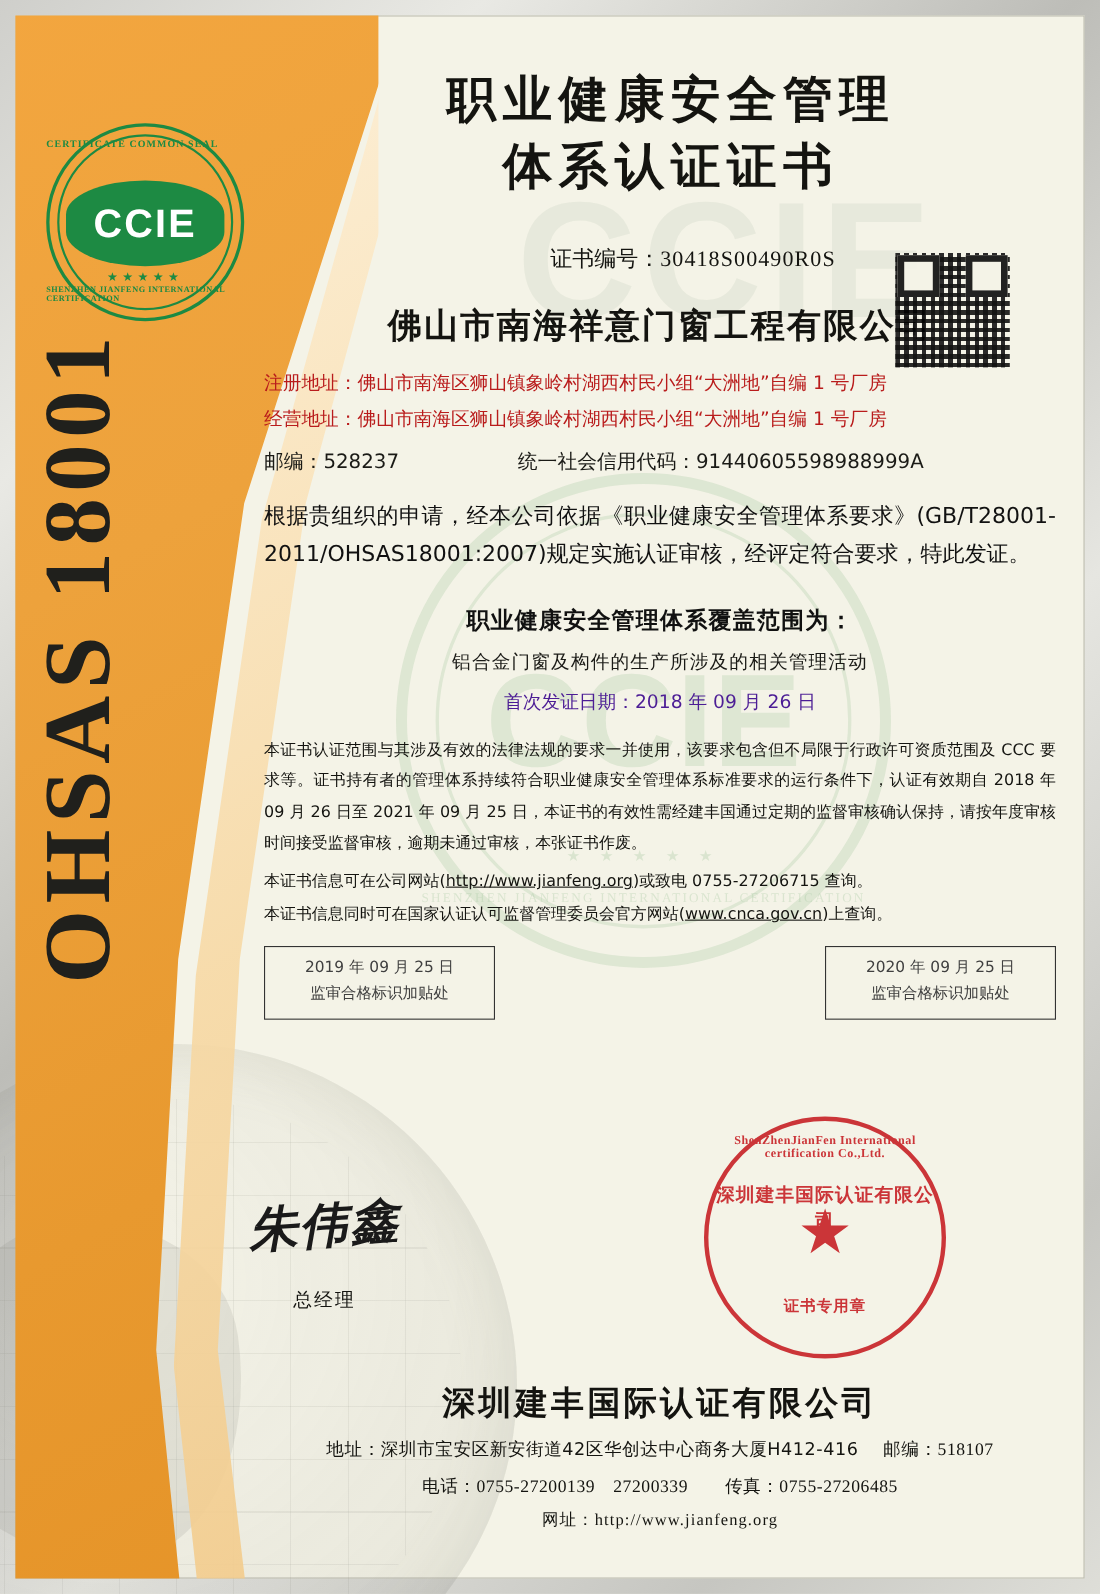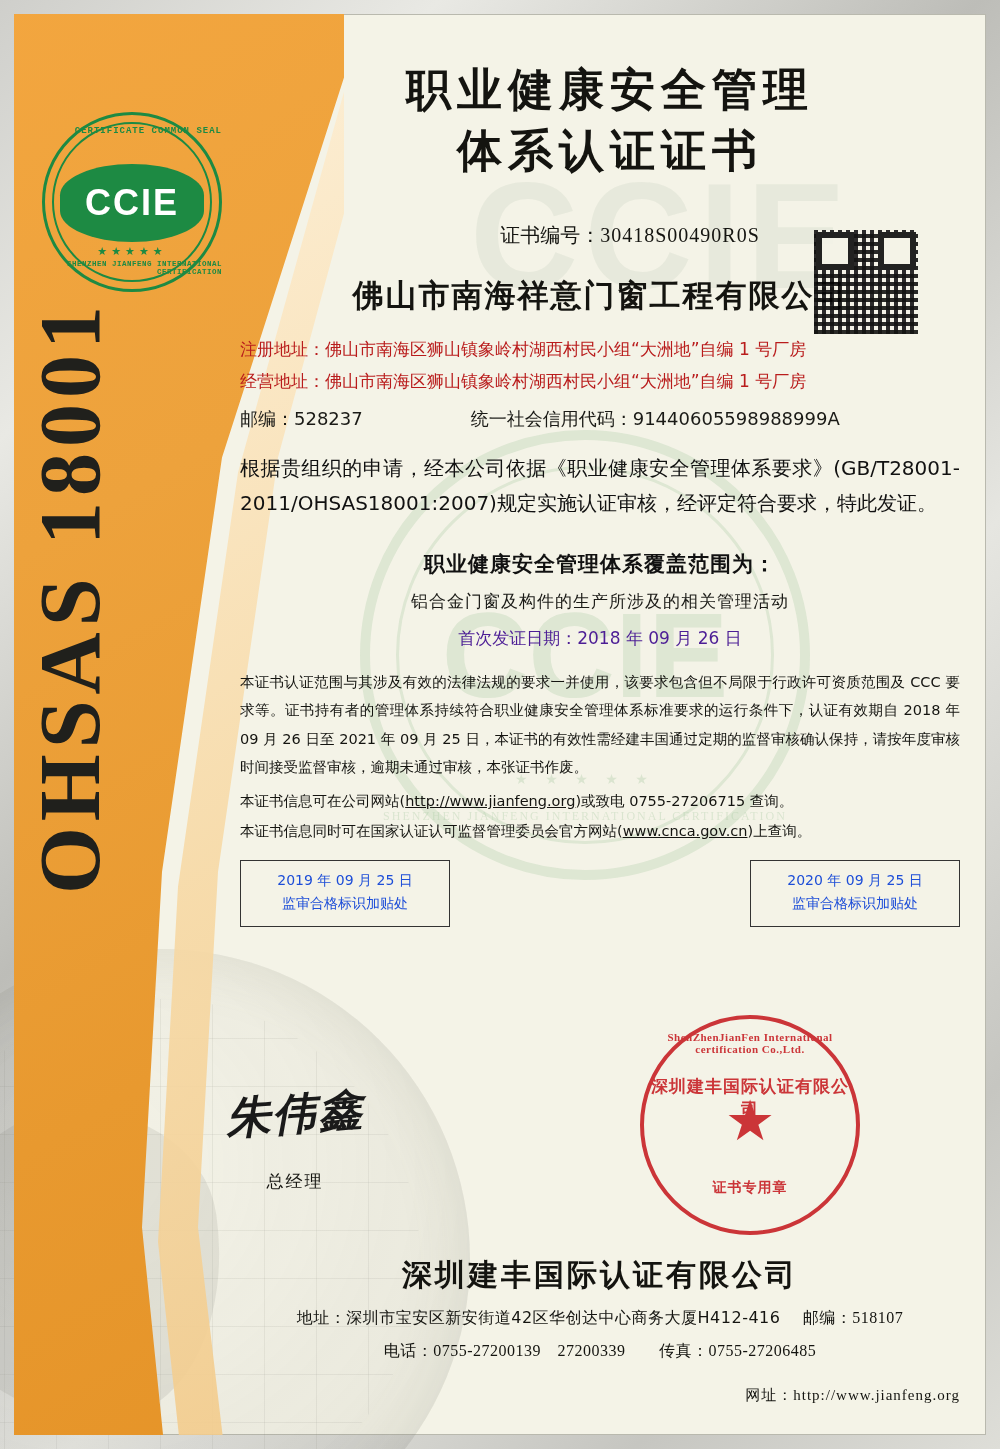--- a/index.html
+++ b/index.html
@@ -89,22 +89,22 @@
     position:absolute;left:18px;top:52px;right:18px;height:78px;
     border-radius:50%/40%;
     background:#1d8a43;
     display:flex;align-items:center;justify-content:center;
   }
   .seal .core span{
     color:#fff;font-size:36px;font-weight:bold;letter-spacing:2px;
     font-family:"Liberation Sans", sans-serif;
   }
   .seal .toptext,.seal .bottomtext{
-    position:absolute;left:0;right:0;text-align:right;
-    font-size:9px;color:#1d8a43;font-family:Liberation Mono, monospace;
+    position:absolute;left:0;right:0;text-align:left;
+    font-size:9px;color:#1d8a43;font-family:Liberation Serif, serif;
     letter-spacing:1px;font-weight:bold;
   }
   .seal .toptext{top:14px;}
   .seal .bottomtext{bottom:16px;font-size:7.5px;letter-spacing:.5px;}
   .seal .stars{
     position:absolute;left:0;right:0;bottom:34px;text-align:center;
     color:#1d8a43;font-size:11px;letter-spacing:4px;
   }
   
   .watermark{
@@ -206,21 +206,21 @@
     margin-top:18px;font-size:14.5px;line-height:1.95;color:#141410;
     font-family:"DejaVu Sans", sans-serif;text-align:justify;
   }
   .legal a{color:#141410;text-decoration:underline;}
   .stamp-boxes{
     margin-top:14px;display:flex;justify-content:space-between;
   }
   .stamp-box{
     width:200px;border:1.5px solid #333;padding:8px 4px 10px;
     text-align:center;font-size:14px;line-height:1.7;
-    font-family:"DejaVu Sans", sans-serif;color:#1d4ed8;
+    font-family:"DejaVu Sans", sans-serif;color:#404040;
   }
   
   .sig-wrap{
     position:absolute;left:130px;top:1085px;width:330px;text-align:center;
   }
   .sig{
     font-family:"Liberation Serif", serif;font-size:44px;
     color:#1a1a1a;font-style:italic;font-weight:bold;
     letter-spacing:2px;transform:rotate(-4deg);
   }
@@ -260,22 +260,22 @@
   .footer-org{
     font-size:30px;font-weight:bold;color:#141410;letter-spacing:3px;
     font-family:"DejaVu Sans", sans-serif;
   }
   .footer-line{
     margin-top:12px;font-size:16px;color:#141410;
     font-family:"DejaVu Sans", sans-serif;letter-spacing:.5px;
   }
   .footer-line .en{font-family:"Liberation Serif", serif;}
   .footer-url{
-    margin-top:24px;font-size:15px;color:#141410;
-    font-family:"Liberation Serif", serif;letter-spacing:1px;text-align:right;
+    margin-top:10px;font-size:15px;color:#141410;
+    font-family:"Liberation Serif", serif;letter-spacing:1px;
   }
 </style>
 </head>
 <body>
 
 <div class="cert">
   <div class="frame-outer"></div>
   <div class="frame-inner"></div>
 
   <div class="globe"></div>

